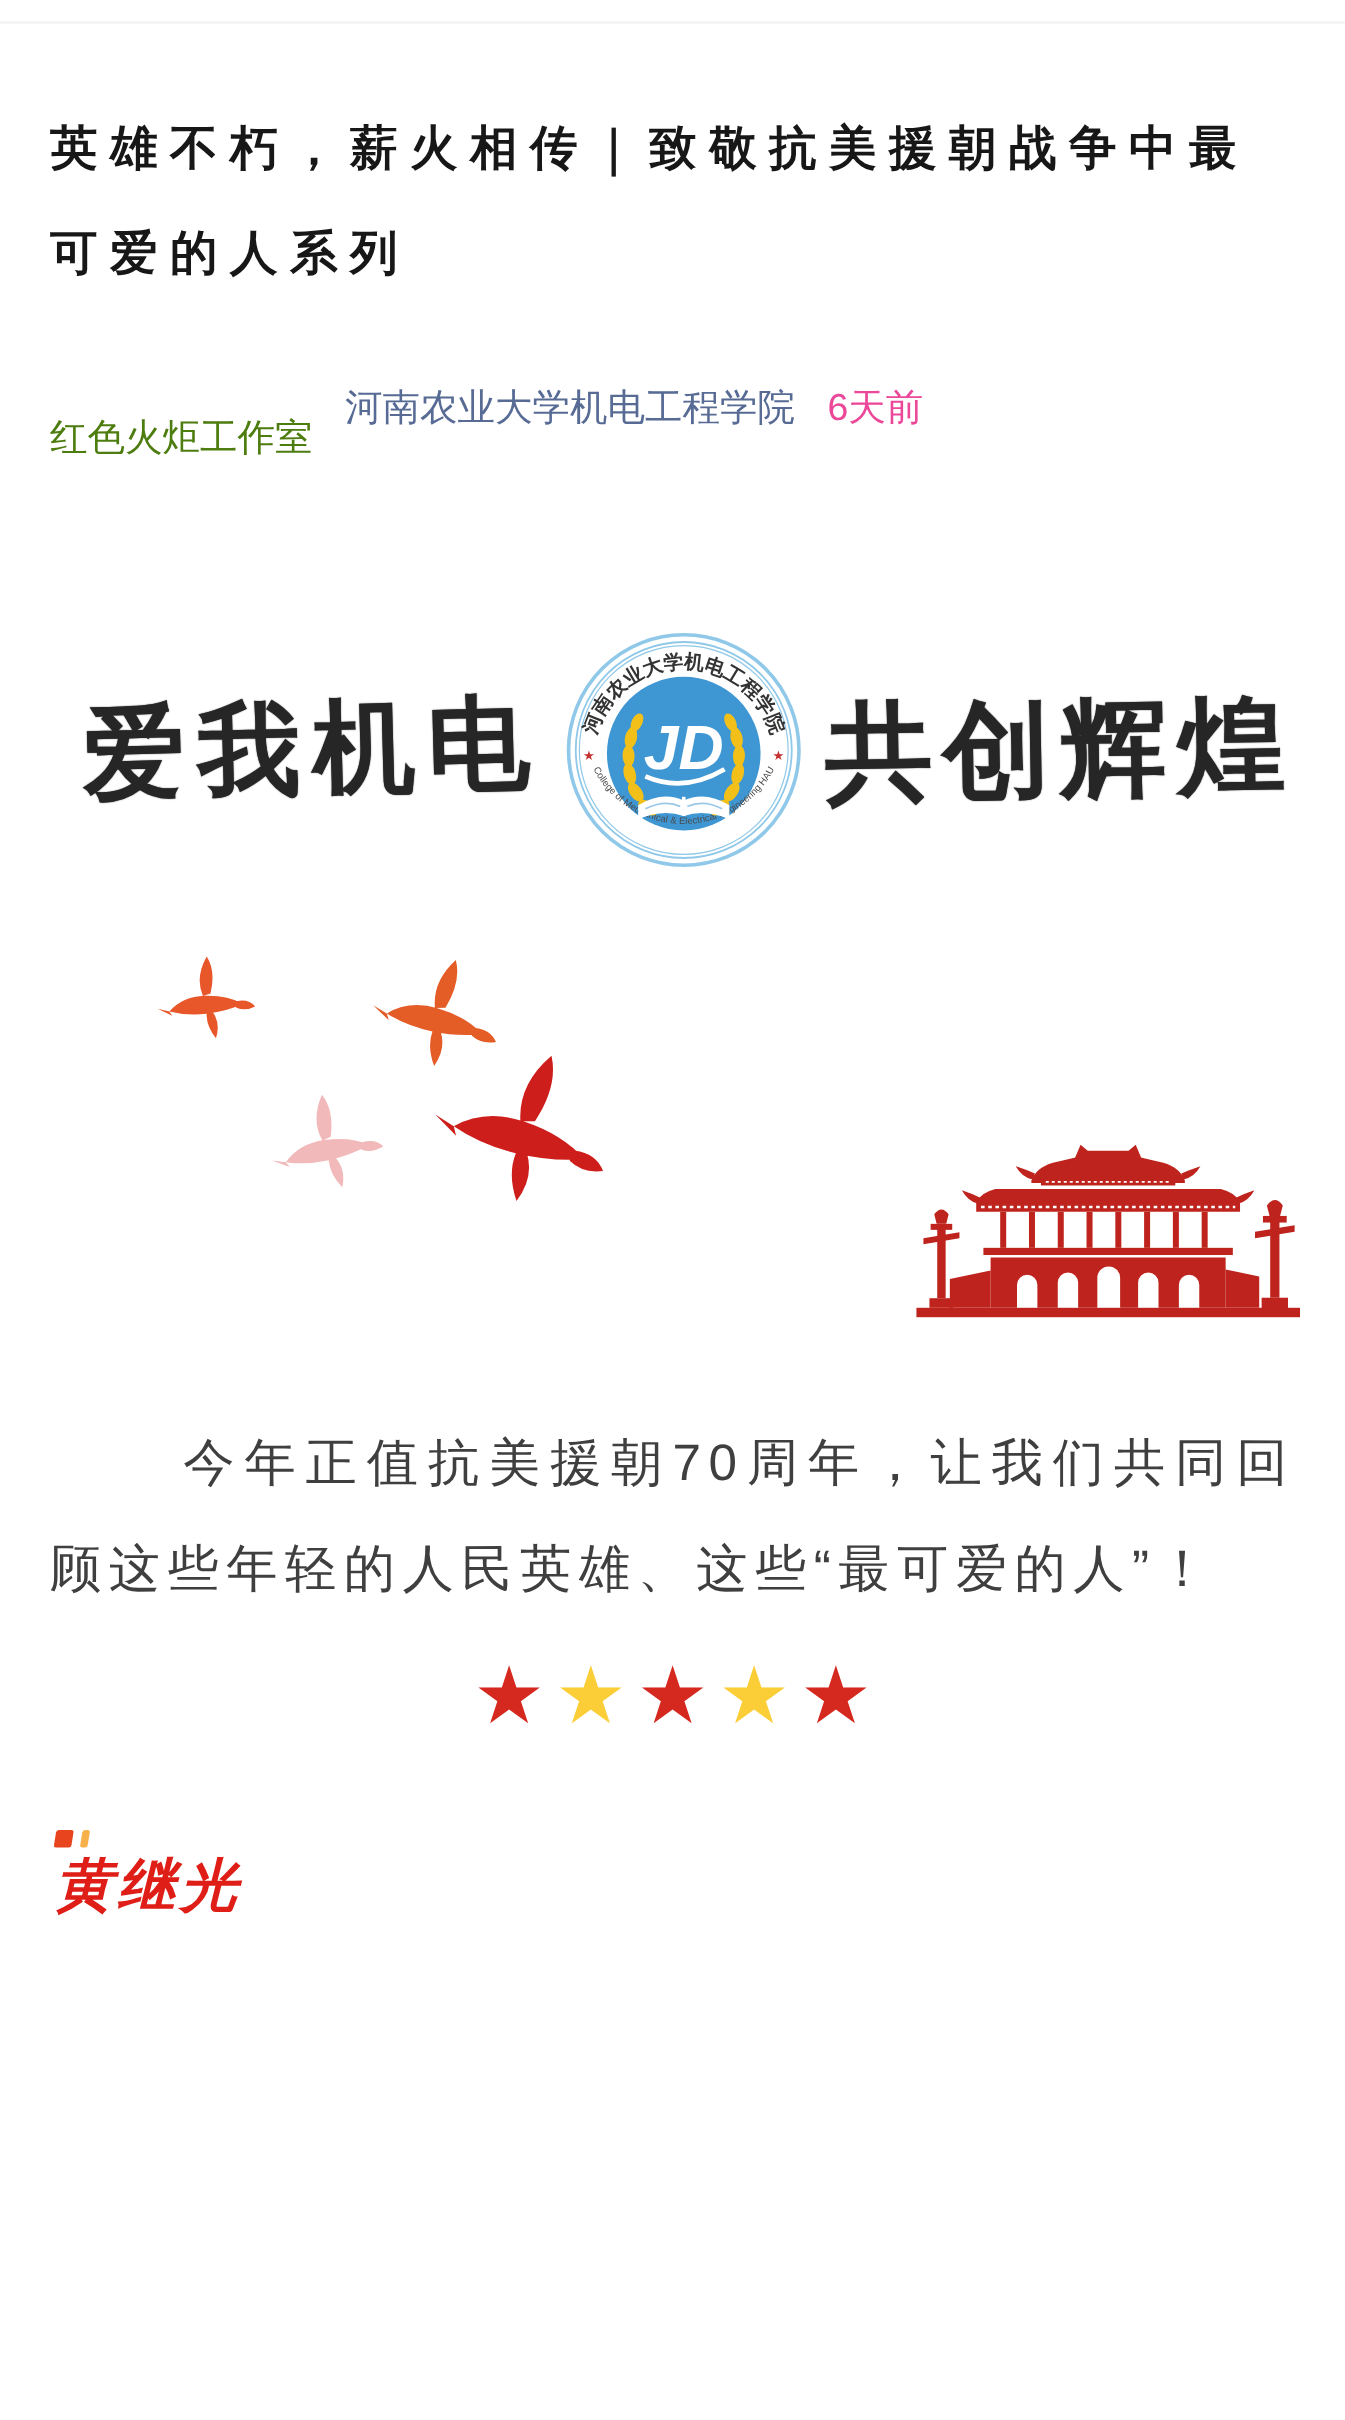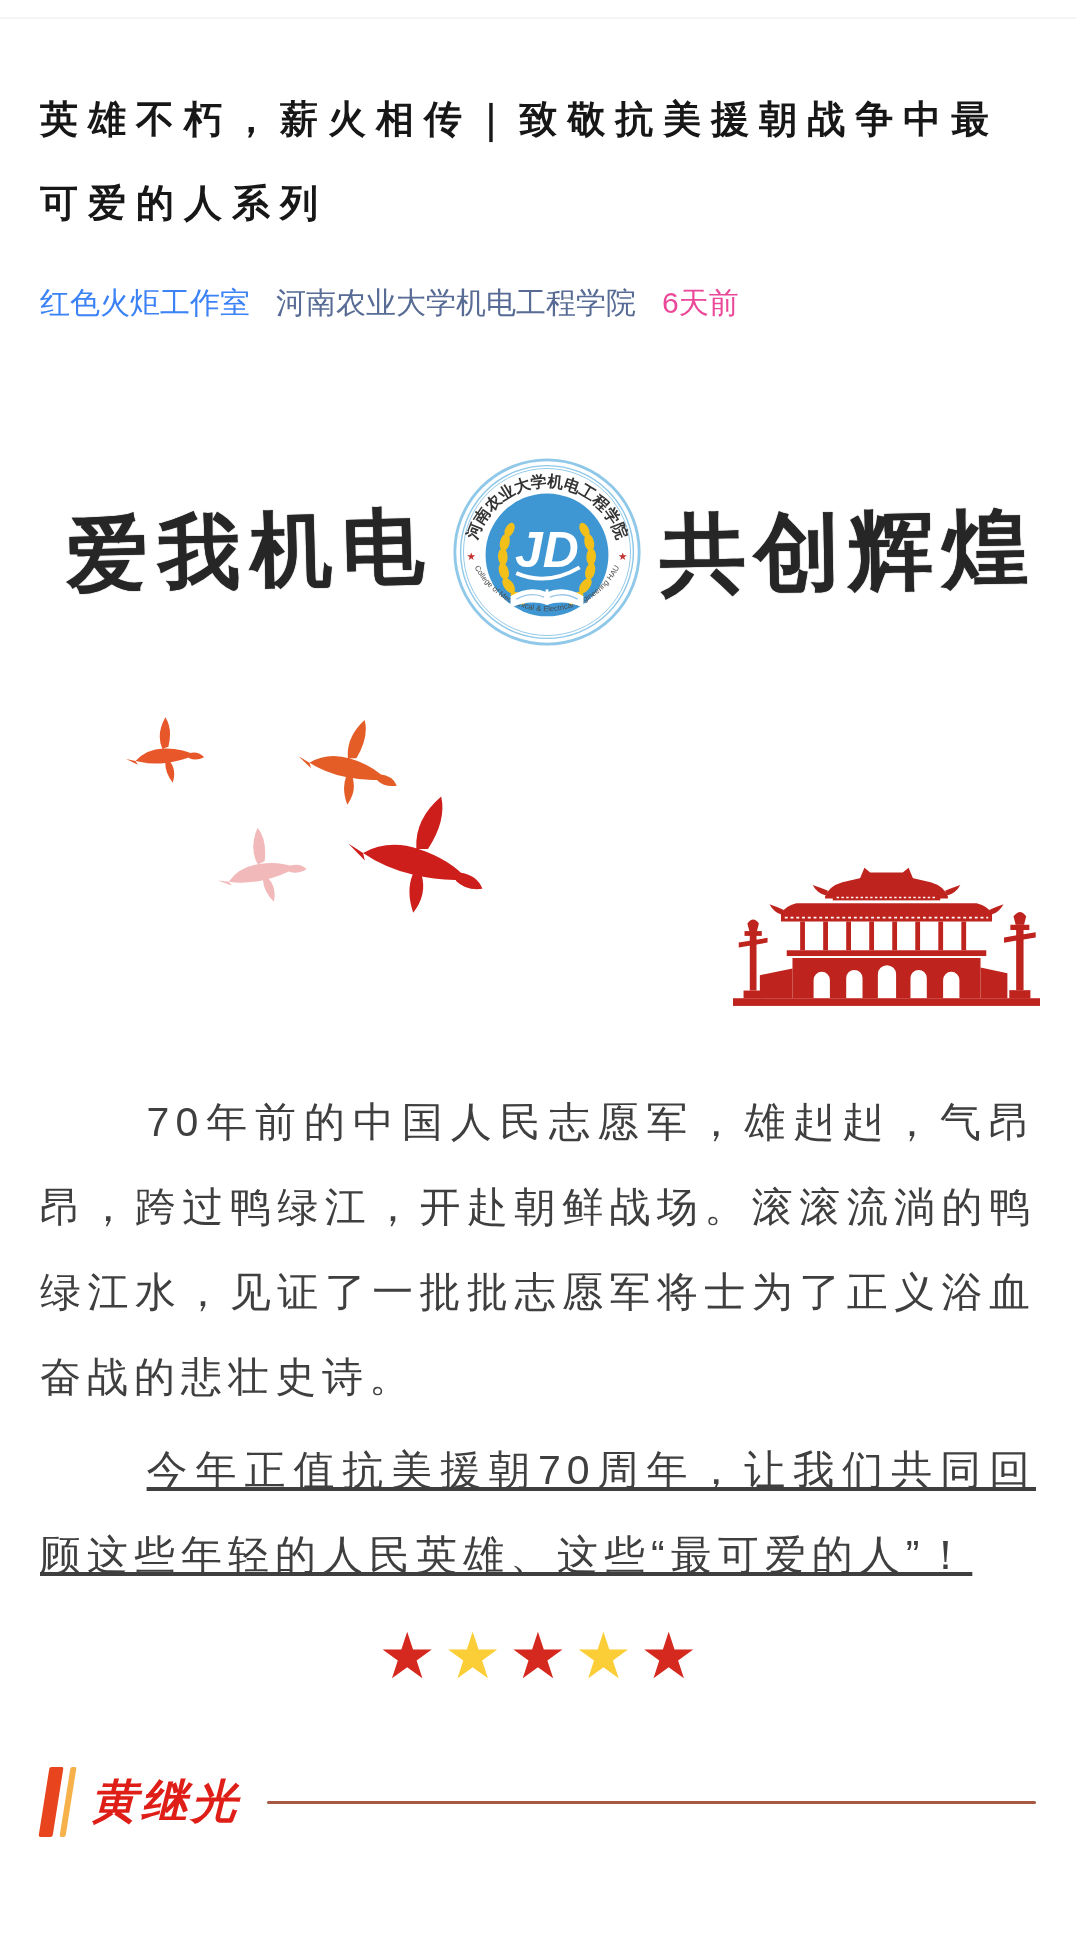--- a/index.html
+++ b/index.html
@@ -9,21 +9,21 @@
   }
   .top-hairline{height:17px;border-bottom:2px solid #f4f4f4;}
   
   .title{
     margin:58px 40px 0 40px;font-size:38px;line-height:84px;letter-spacing:10px;
     font-weight:600;color:#171717;
   }
   
   .byline{display:flex;align-items:center;gap:26px;margin:40px 40px 0 40px;
     font-size:30px;line-height:36px;white-space:nowrap;}
-  .byline .author{color:#3b82f6;}
+  .byline .author{color:#4d7c0f;margin-top:48px;}
   .byline .time{color:#ec4899;}
   .byline .account{cursor:pointer;}
   
   .artwork{position:relative;height:560px;margin-top:131px;}
   .banner{display:flex;align-items:center;justify-content:space-between;
     height:200px;padding:0 40px 0 66px;}
   .callig{font-family:"DejaVu Serif","Liberation Serif",serif;font-weight:900;
     color:#262626;text-shadow:0 0 1px #262626;white-space:nowrap;}
   .callig-left{font-size:82px;letter-spacing:10px;transform:rotate(-1.5deg);}
   .callig-right{font-size:86px;letter-spacing:8px;transform:rotate(-1deg);}
@@ -37,21 +37,21 @@
   .tiananmen{position:absolute;right:36px;top:408px;width:307px;height:146px;}
   
   .body-text{margin:68px 40px 0 40px;}
   .para{font-size:41px;line-height:85px;letter-spacing:6px;color:#3f3f3f;
     text-align:justify;text-indent:2.6em;margin:0;}
   .para + .para{margin-top:8px;text-decoration:underline;}
   
   .stars{display:flex;justify-content:center;gap:8px;margin-top:26px;line-height:1;}
   .star{font-size:64px;}
   
-  .section-head{display:flex;align-items:center;height:76px;margin:76px 40px 0 44px;}
+  .section-head{display:flex;height:76px;margin:76px 40px 0 44px;flex-direction:column;}
   .bars{display:flex;gap:7px;height:70px;margin-right:20px;}
   .bar{transform:skewX(-9deg);border-radius:2px;}
   .bar-primary{width:14px;}
   .bar-secondary{width:6px;}
   .section-title{font-size:46px;font-weight:800;font-style:italic;
     letter-spacing:4px;margin-right:26px;white-space:nowrap;}
   .rule{flex:1;height:3px;border-radius:2px;}
   .defs-svg{position:absolute;width:0;height:0;overflow:hidden;}
 </style>
 </head>
@@ -172,21 +172,20 @@
         <path d="M97,37 Q88,35 83,26 Q92,29 99,32 Z"></path>
         <path d="M223,37 Q232,35 237,26 Q228,29 221,32 Z"></path>
         <path d="M132,20 L137,8 L143,13 L177,13 L183,8 L188,20 Z"></path>
       </g>
       <line x1="54" y1="60" x2="266" y2="60" stroke="#ffffff" stroke-width="2" stroke-dasharray="3 3"></line>
       <line x1="108" y1="39" x2="212" y2="39" stroke="#ffffff" stroke-width="1.5" stroke-dasharray="2.5 2.5"></line>
     </svg>
   </div>
 
   <div class="body-text">
-    <p class="para">70年前的中国人民志愿军，雄赳赳，气昂昂，跨过鸭绿江，开赴朝鲜战场。滚滚流淌的鸭绿江水，见证了一批批志愿军将士为了正义浴血奋战的悲壮史诗。</p>
     <p class="para">今年正值抗美援朝70周年，让我们共同回顾这些年轻的人民英雄、这些“最可爱的人”！</p>
   </div>
 
   <div class="stars">
     <span class="star" style="color: rgb(213, 40, 30);">★</span>
     <span class="star" style="color: rgb(251, 205, 54);">★</span>
     <span class="star" style="color: rgb(213, 40, 30);">★</span>
     <span class="star" style="color: rgb(251, 205, 54);">★</span>
     <span class="star" style="color: rgb(213, 40, 30);">★</span>
   </div>

